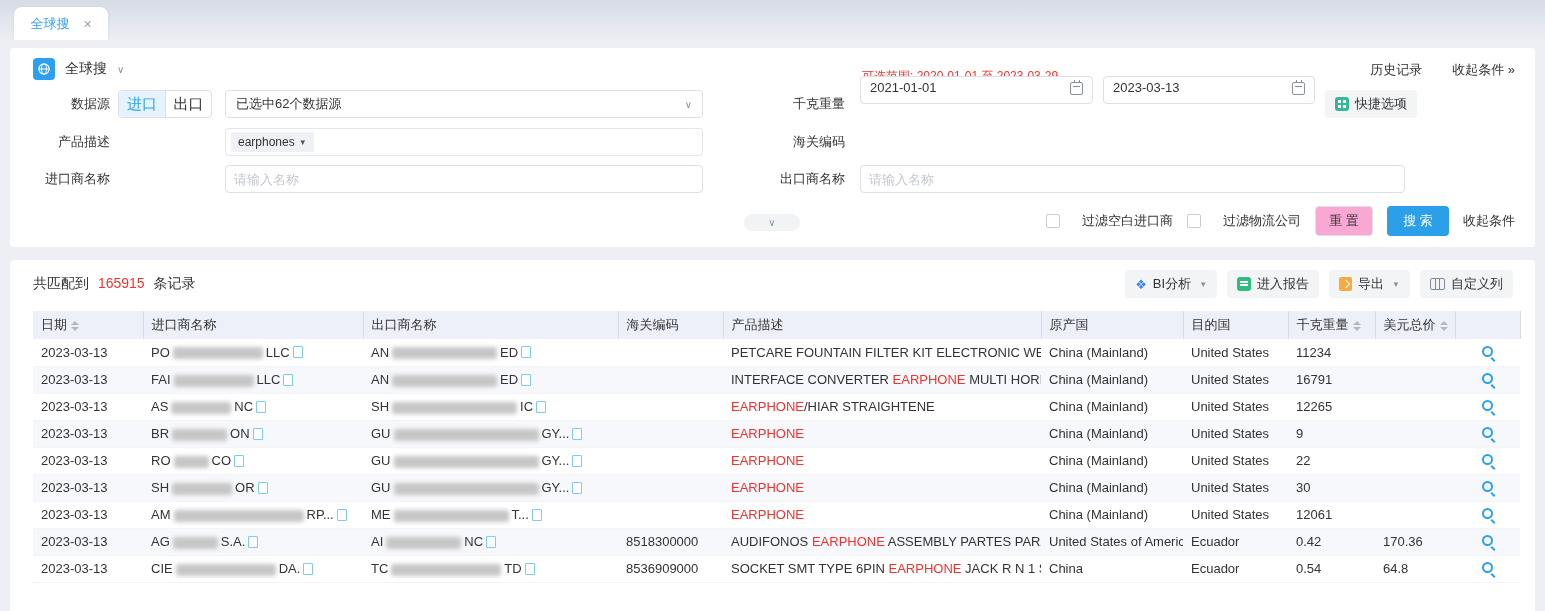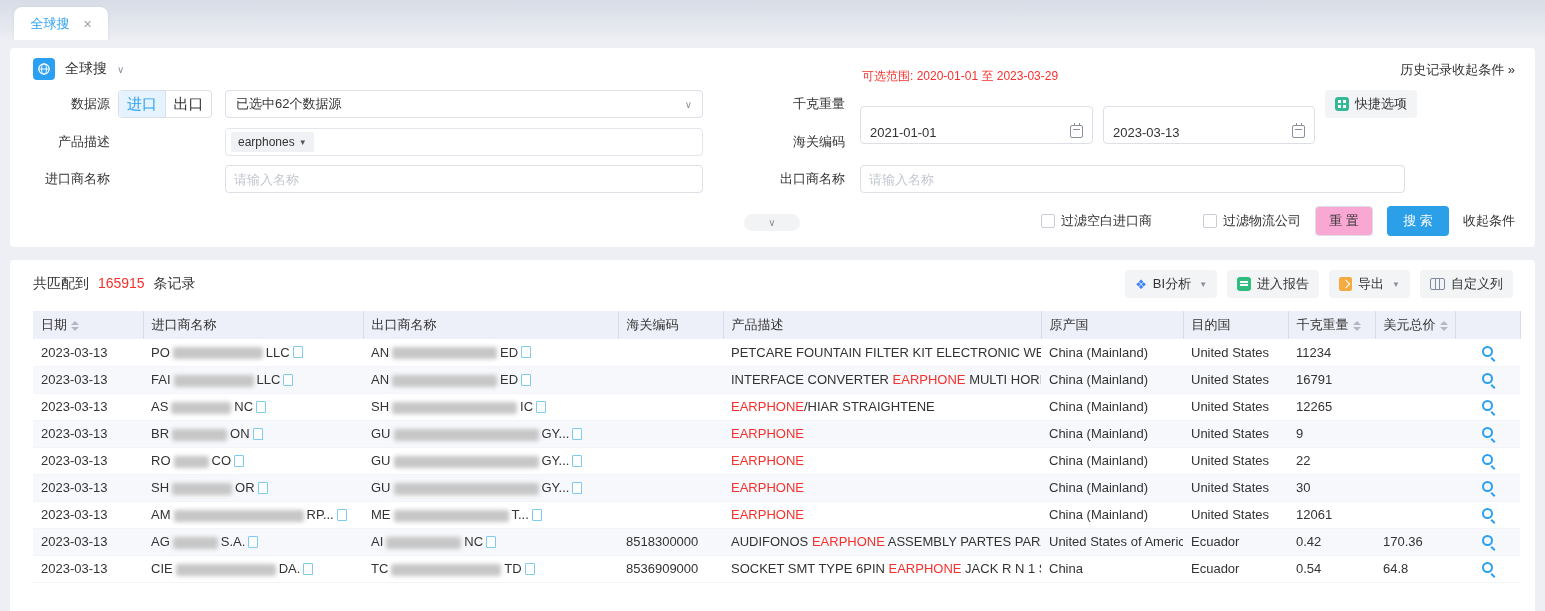--- a/index.html
+++ b/index.html
@@ -31,21 +31,21 @@
   .card.result-card{ left:10px; top:220px; width:1525px; height:400px; }
 
   
   .module-head { position:absolute; left:23px; top:10px; display:flex; align-items:center; gap:10px; }
   .module-icon {
     width:22px; height:22px; background:#2ba0f2; border-radius:4px;
     display:flex; align-items:center; justify-content:center;
   }
   .module-title { font-size:14px; color:#333; }
   .chev { color:#8a909b; font-size:10px; }
-  .head-links { position:absolute; right:20px; top:13px; display:flex; gap:0; font-size:13px; color:#333; }
+  .head-links { position:absolute; right:20px; top:13px; display:flex; gap:30px; font-size:13px; color:#333; }
   .head-links span { cursor:pointer; }
 
   .range-hint { position:absolute; left:852px; top:20px; font-size:12px; color:#f5312d; }
 
   .f-label { position:absolute; text-align:right; line-height:28px; font-size:13px; color:#333; }
   .f-label.l-left  { left:0px;  width:100px; }
   .f-label.l-right { left:730px; width:105px; }
 
   .row1 { top:42px; } .row2 { top:80px; } .row3 { top:117px; }
 
@@ -78,22 +78,22 @@
     position:absolute; left:215px; top:80px; width:478px; height:28px;
     border:1px solid #e3e6ec; border-radius:4px; display:flex; align-items:center; padding:12px 5px;
   }
   .tag {
     background:#eff1f4; border-radius:2px; padding:3px 7px; font-size:12px; color:#333;
     display:flex; align-items:center; gap:4px; cursor:pointer;
   }
   .tag .tag-caret { font-size:8px; color:#555; }
 
   .datebox {
-    position:absolute; top:58px; height:28px; border:1px solid #dcdfe6; border-radius:4px;
-    display:flex; align-items:flex-start; padding:18px 9px; font-size:13px; color:#333; background:#fff; cursor:pointer;
+    position:absolute; top:28px; height:28px; border:1px solid #dcdfe6; border-radius:4px;
+    display:flex; align-items:flex-end; padding:8px 9px; font-size:13px; color:#333; background:#fff; cursor:pointer;
   }
   .datebox .cal { margin-left:auto; }
   .d1 { left:850px;  width:233px; }
   .d2 { left:1093px; width:212px; }
   .cal { width:13px; height:13px; border:1px solid #8a909b; border-radius:2px; position:relative; }
   .cal::before { content:""; position:absolute; left:2px; right:2px; top:3px; height:1px; background:#8a909b; }
   .cal::after  { content:""; position:absolute; left:3px; top:-3px; width:1px; height:3px; background:#8a909b; box-shadow:5px 0 0 #8a909b; }
 
   .quickbtn {
     position:absolute; left:1315px; top:42px; height:28px; padding:0 10px;
@@ -106,21 +106,21 @@
     box-shadow:5px 0 0 #fff, 0 5px 0 #fff, 5px 5px 0 #fff;
   }
 
   .expander {
     position:absolute; left:734px; top:166px; width:56px; height:17px;
     background:#f2f3f5; border-radius:9px; display:flex; align-items:center; justify-content:center;
     color:#8a909b; font-size:10px; cursor:pointer;
   }
 
   .actions { position:absolute; right:20px; top:158px; display:flex; align-items:center; gap:14px; }
-  .ckb { display:flex; align-items:center; gap:6px; cursor:pointer;margin-left:37px; }
+  .ckb { display:flex; align-items:center; gap:22px; cursor:pointer; }
   .ckb .box { width:14px; height:14px; border:1px solid #c9ccd4; border-radius:2px; background:#fff; }
   .btn-reset {
     width:58px; height:30px; background:#f9a8d4; border:1px solid #dcdfe6; border-radius:4px;
     font-size:13px; color:#333; display:flex; align-items:center; justify-content:center; cursor:pointer;
   }
   .btn-search {
     width:62px; height:30px; background:#2b9fe8; border:none; border-radius:4px;
     font-size:13px; color:#fff; display:flex; align-items:center; justify-content:center; cursor:pointer;
   }
   .collapse-link { font-size:13px; color:#333; cursor:pointer; }

